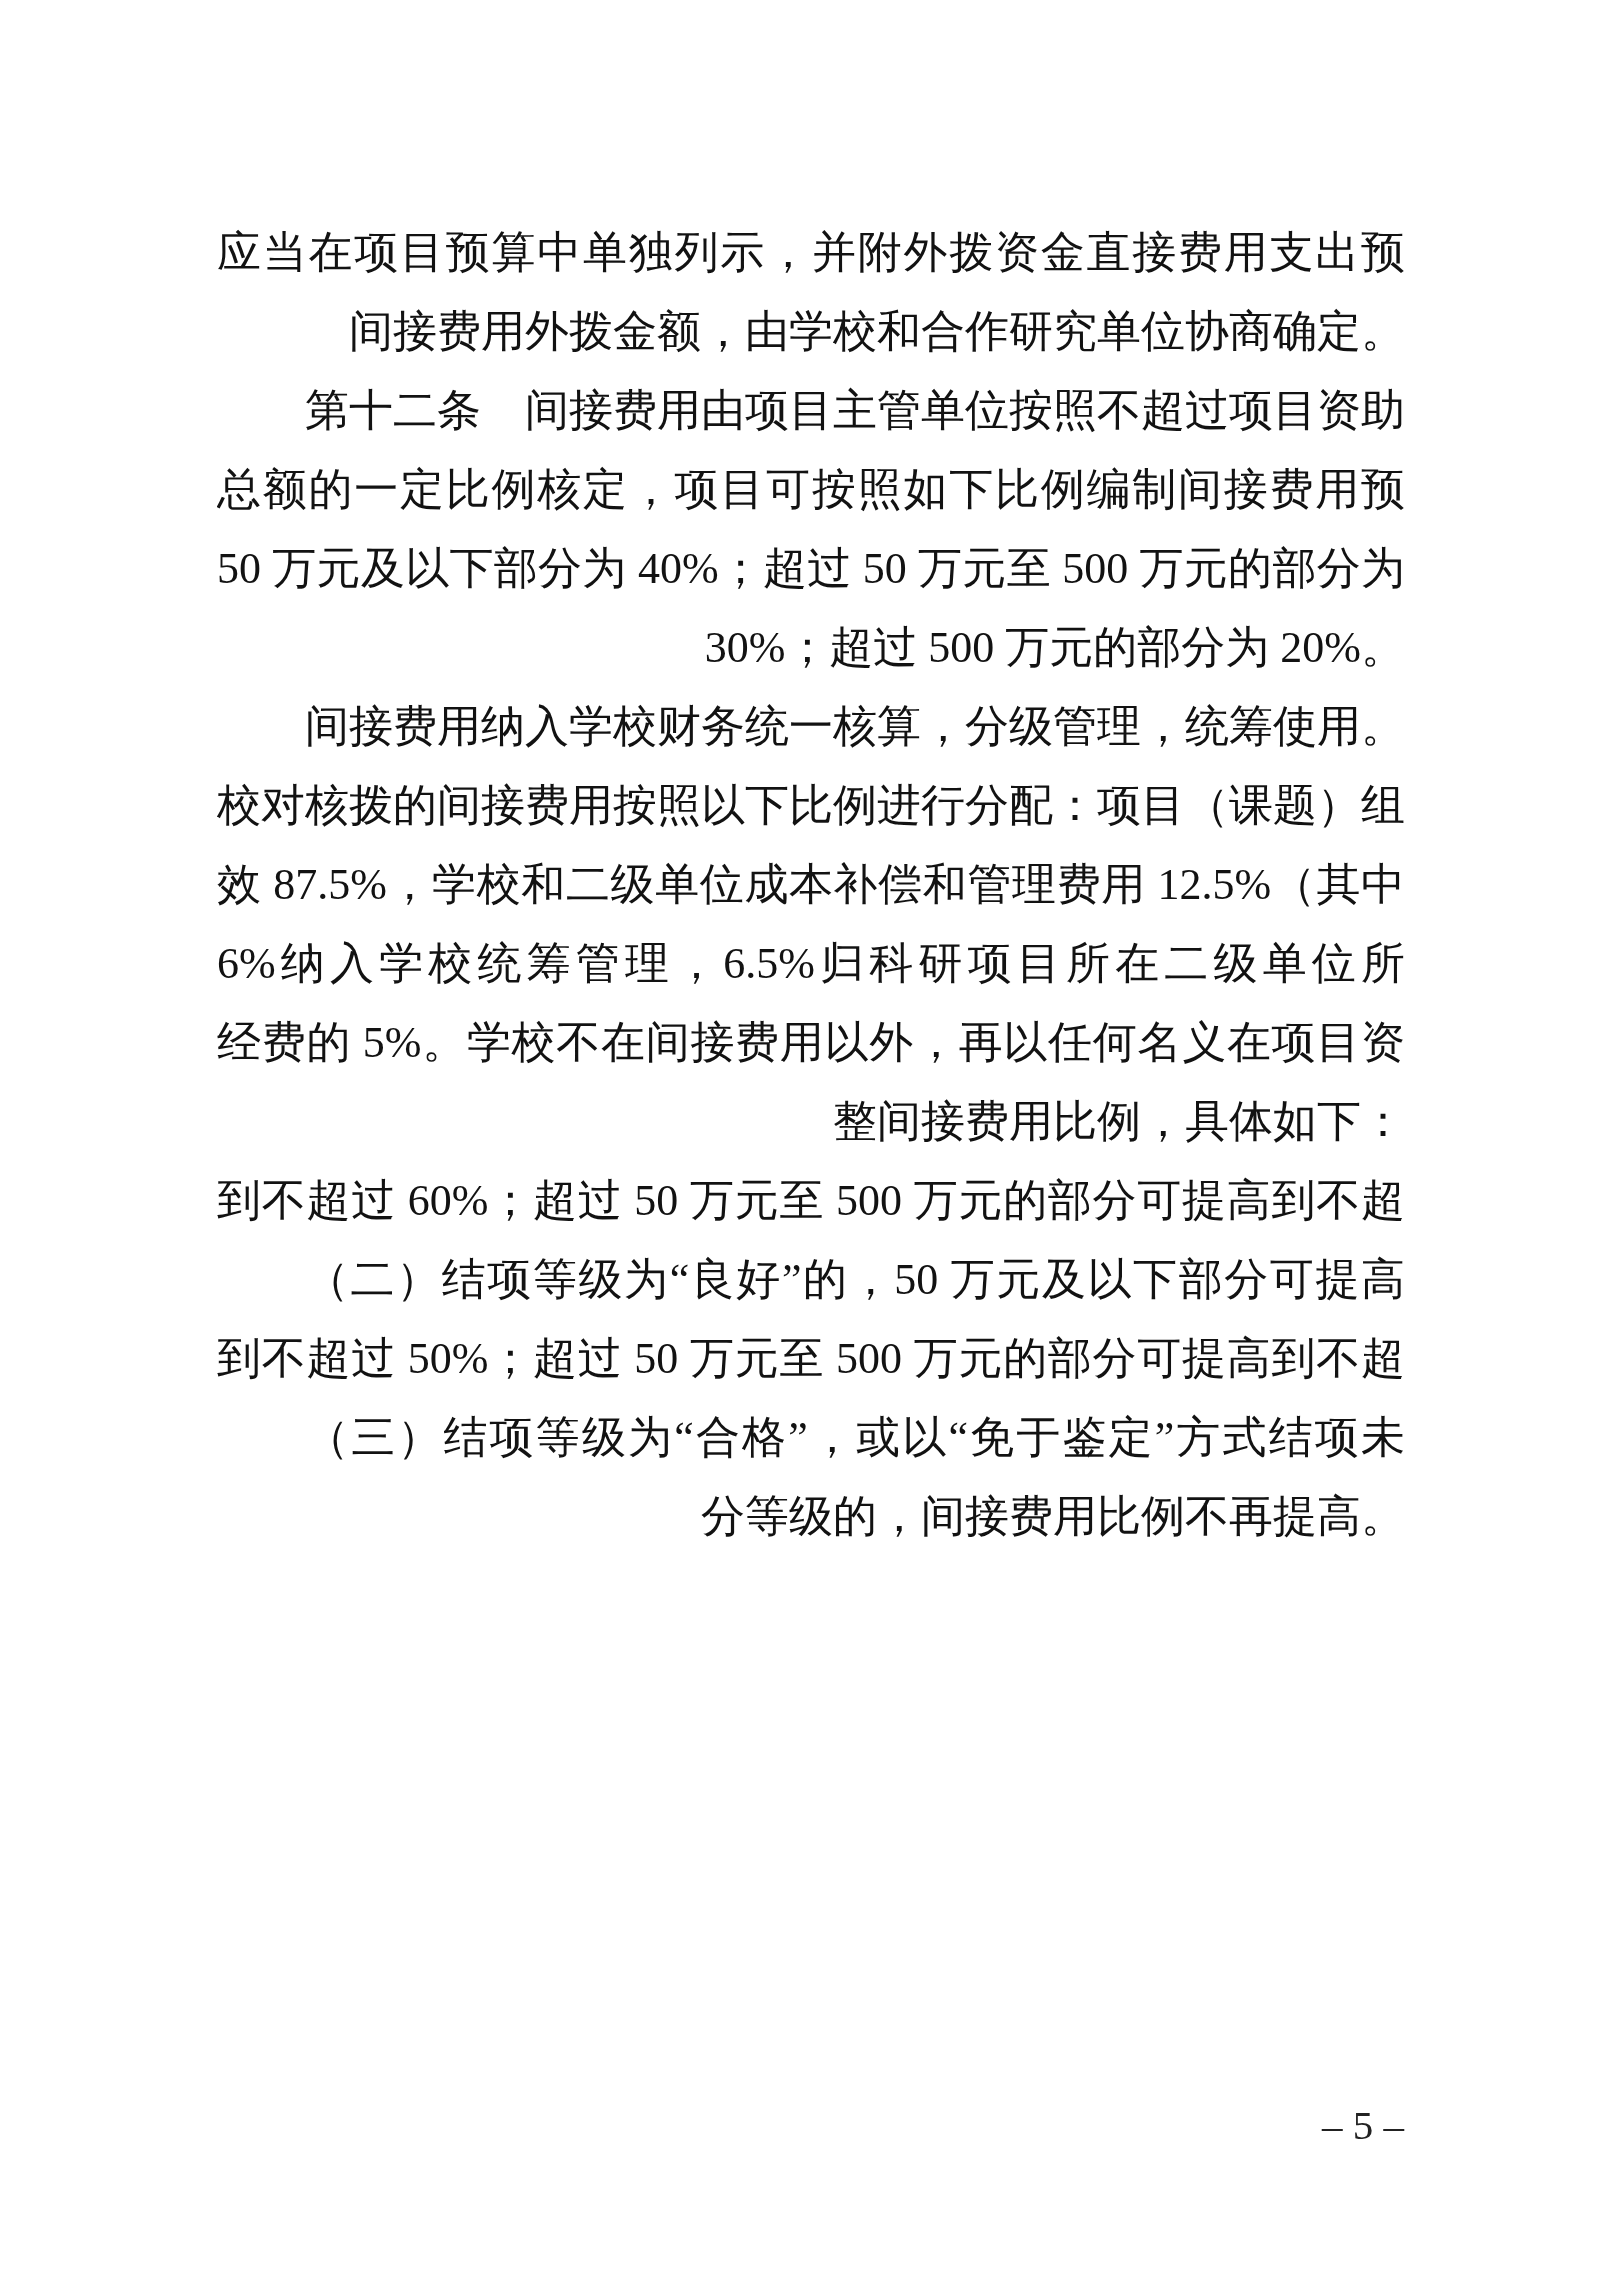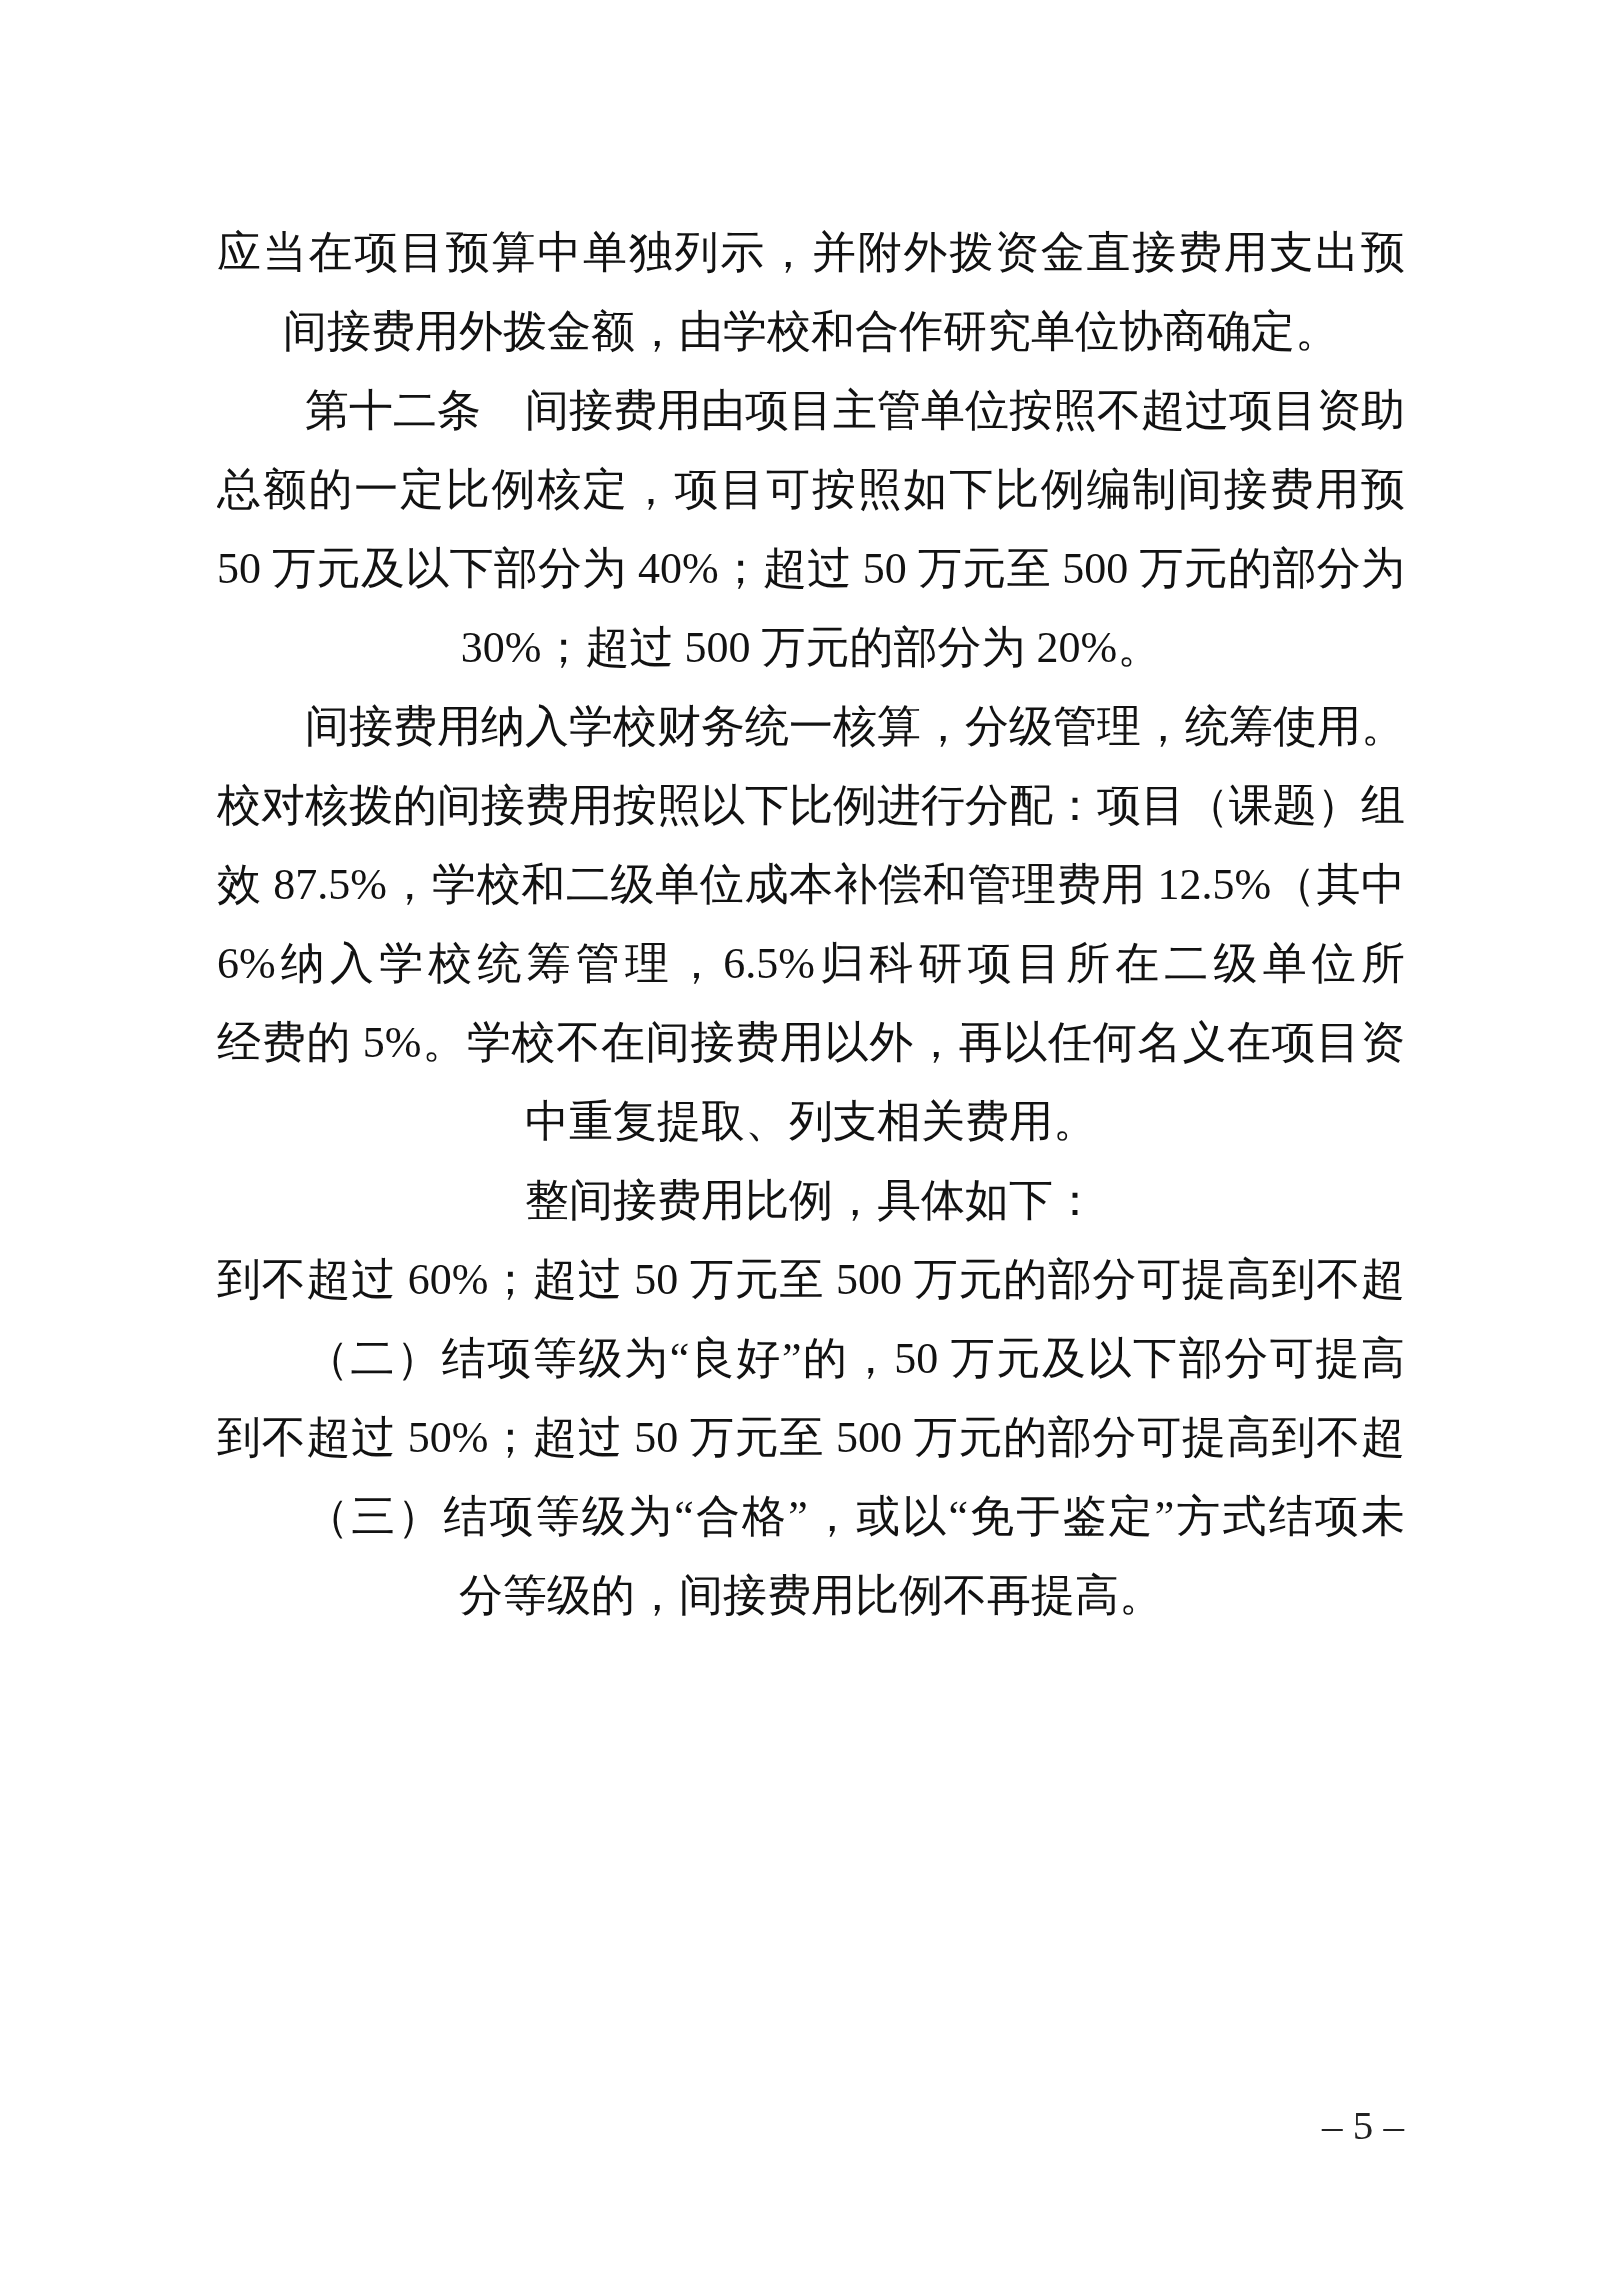--- a/index.html
+++ b/index.html
@@ -19,21 +19,21 @@
     position: absolute;
     left: 217px;
     top: 213px;
     width: 1188px;
   }
   .line {
     font-size: 44px;
     line-height: 79px;
     height: 79px;
     overflow: hidden;
-    text-align: center;
+    text-align: right;
   }
   .line.justify {
     text-align: justify;
     text-align-last: justify;
   }
   .line.justify::after {
     content: "";
     display: inline-block;
     width: 100%;
     height: 0;
@@ -62,21 +62,20 @@
   <div class="line">间接费用外拨金额，由学校和合作研究单位协商确定。</div>
   <div class="line justify indent"><span class="kicker">第十二条</span><span>　间接费用由项目主管单位按照不超过项目资助</span></div>
   <div class="line justify">总额的一定比例核定，项目可按照如下比例编制间接费用预算：</div>
   <div class="line justify">50 万元及以下部分为 40%；超过 50 万元至 500 万元的部分为</div>
   <div class="line">30%；超过 500 万元的部分为 20%。</div>
   <div class="line justify indent">间接费用纳入学校财务统一核算，分级管理，统筹使用。学</div>
   <div class="line justify">校对核拨的间接费用按照以下比例进行分配：项目（课题）组绩</div>
   <div class="line justify">效 87.5%，学校和二级单位成本补偿和管理费用 12.5%（其中的</div>
   <div class="line justify">6%纳入学校统筹管理，6.5%归科研项目所在二级单位所有）。学</div>
   <div class="line justify">经费的 5%。学校不在间接费用以外，再以任何名义在项目资金</div>
-  <div class="line">中重复提取、列支相关费用。</div>
   <div class="line">整间接费用比例，具体如下：</div>
   <div class="line justify">到不超过 60%；超过 50 万元至 500 万元的部分可提高到不超过</div>
   <div class="line justify indent">（二）结项等级为“良好”的，50 万元及以下部分可提高</div>
   <div class="line justify">到不超过 50%；超过 50 万元至 500 万元的部分可提高到不超过</div>
   <div class="line justify indent">（三）结项等级为“合格”，或以“免于鉴定”方式结项未</div>
   <div class="line">分等级的，间接费用比例不再提高。</div>
 </div>
 
 <div class="page-num">– 5 –</div>
 

